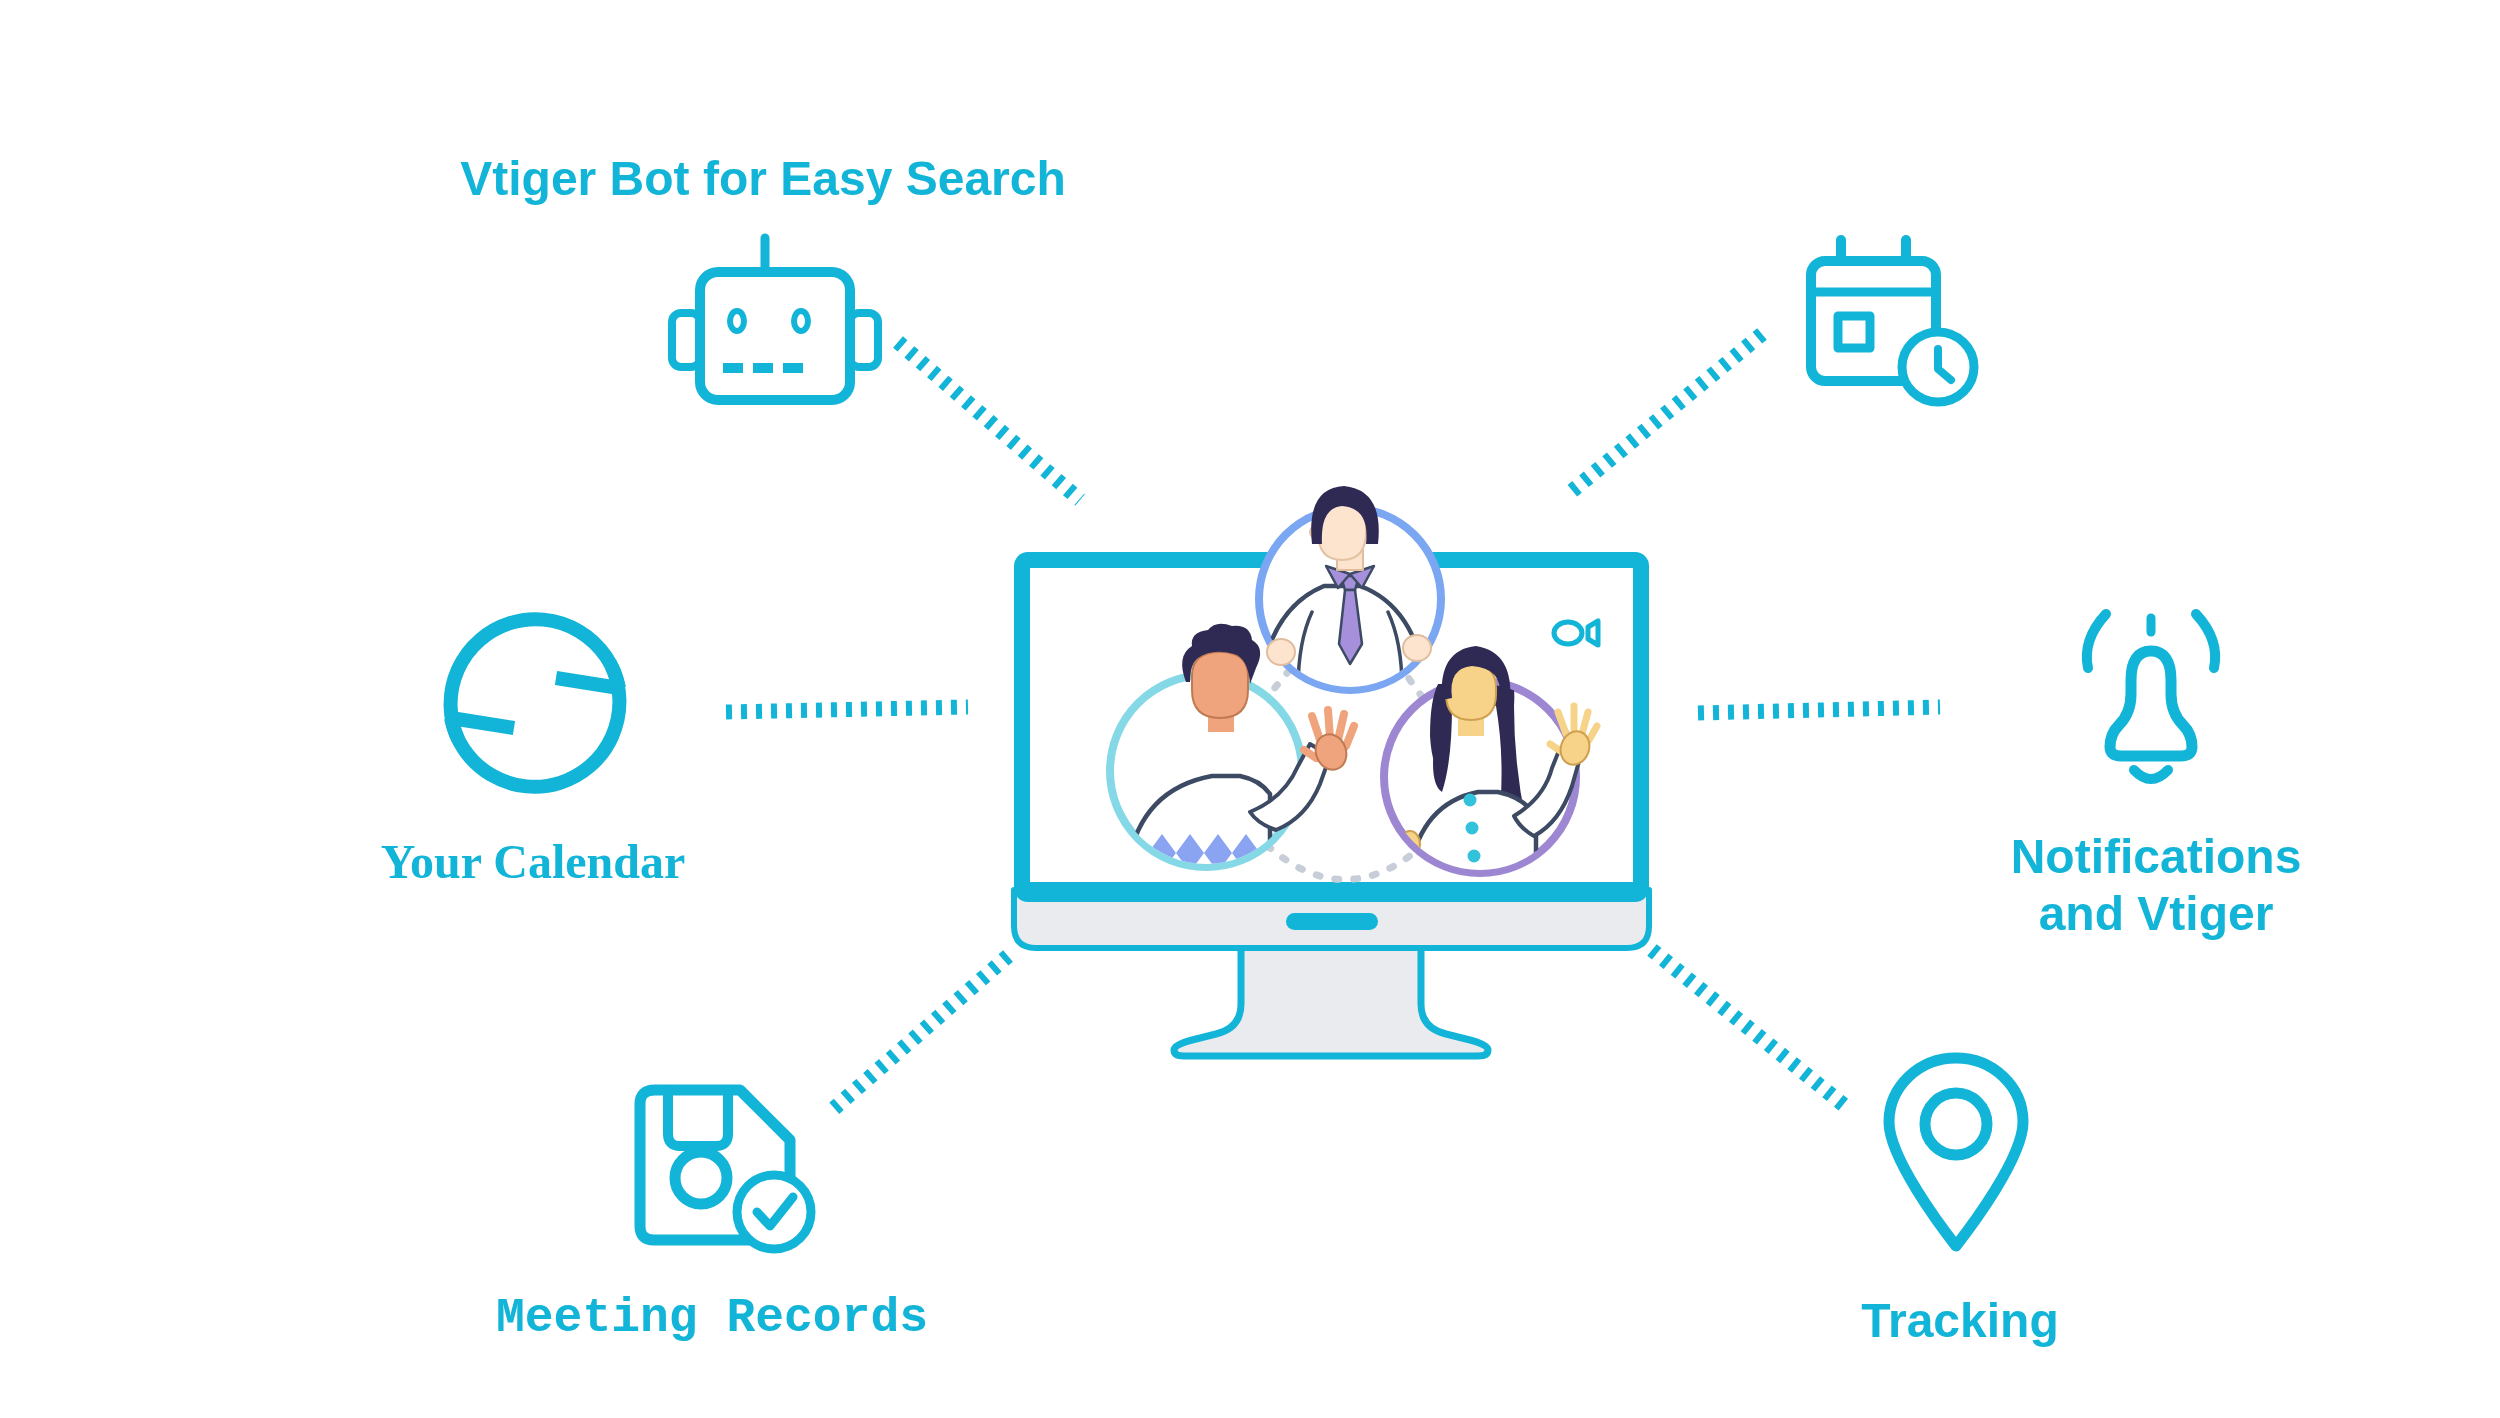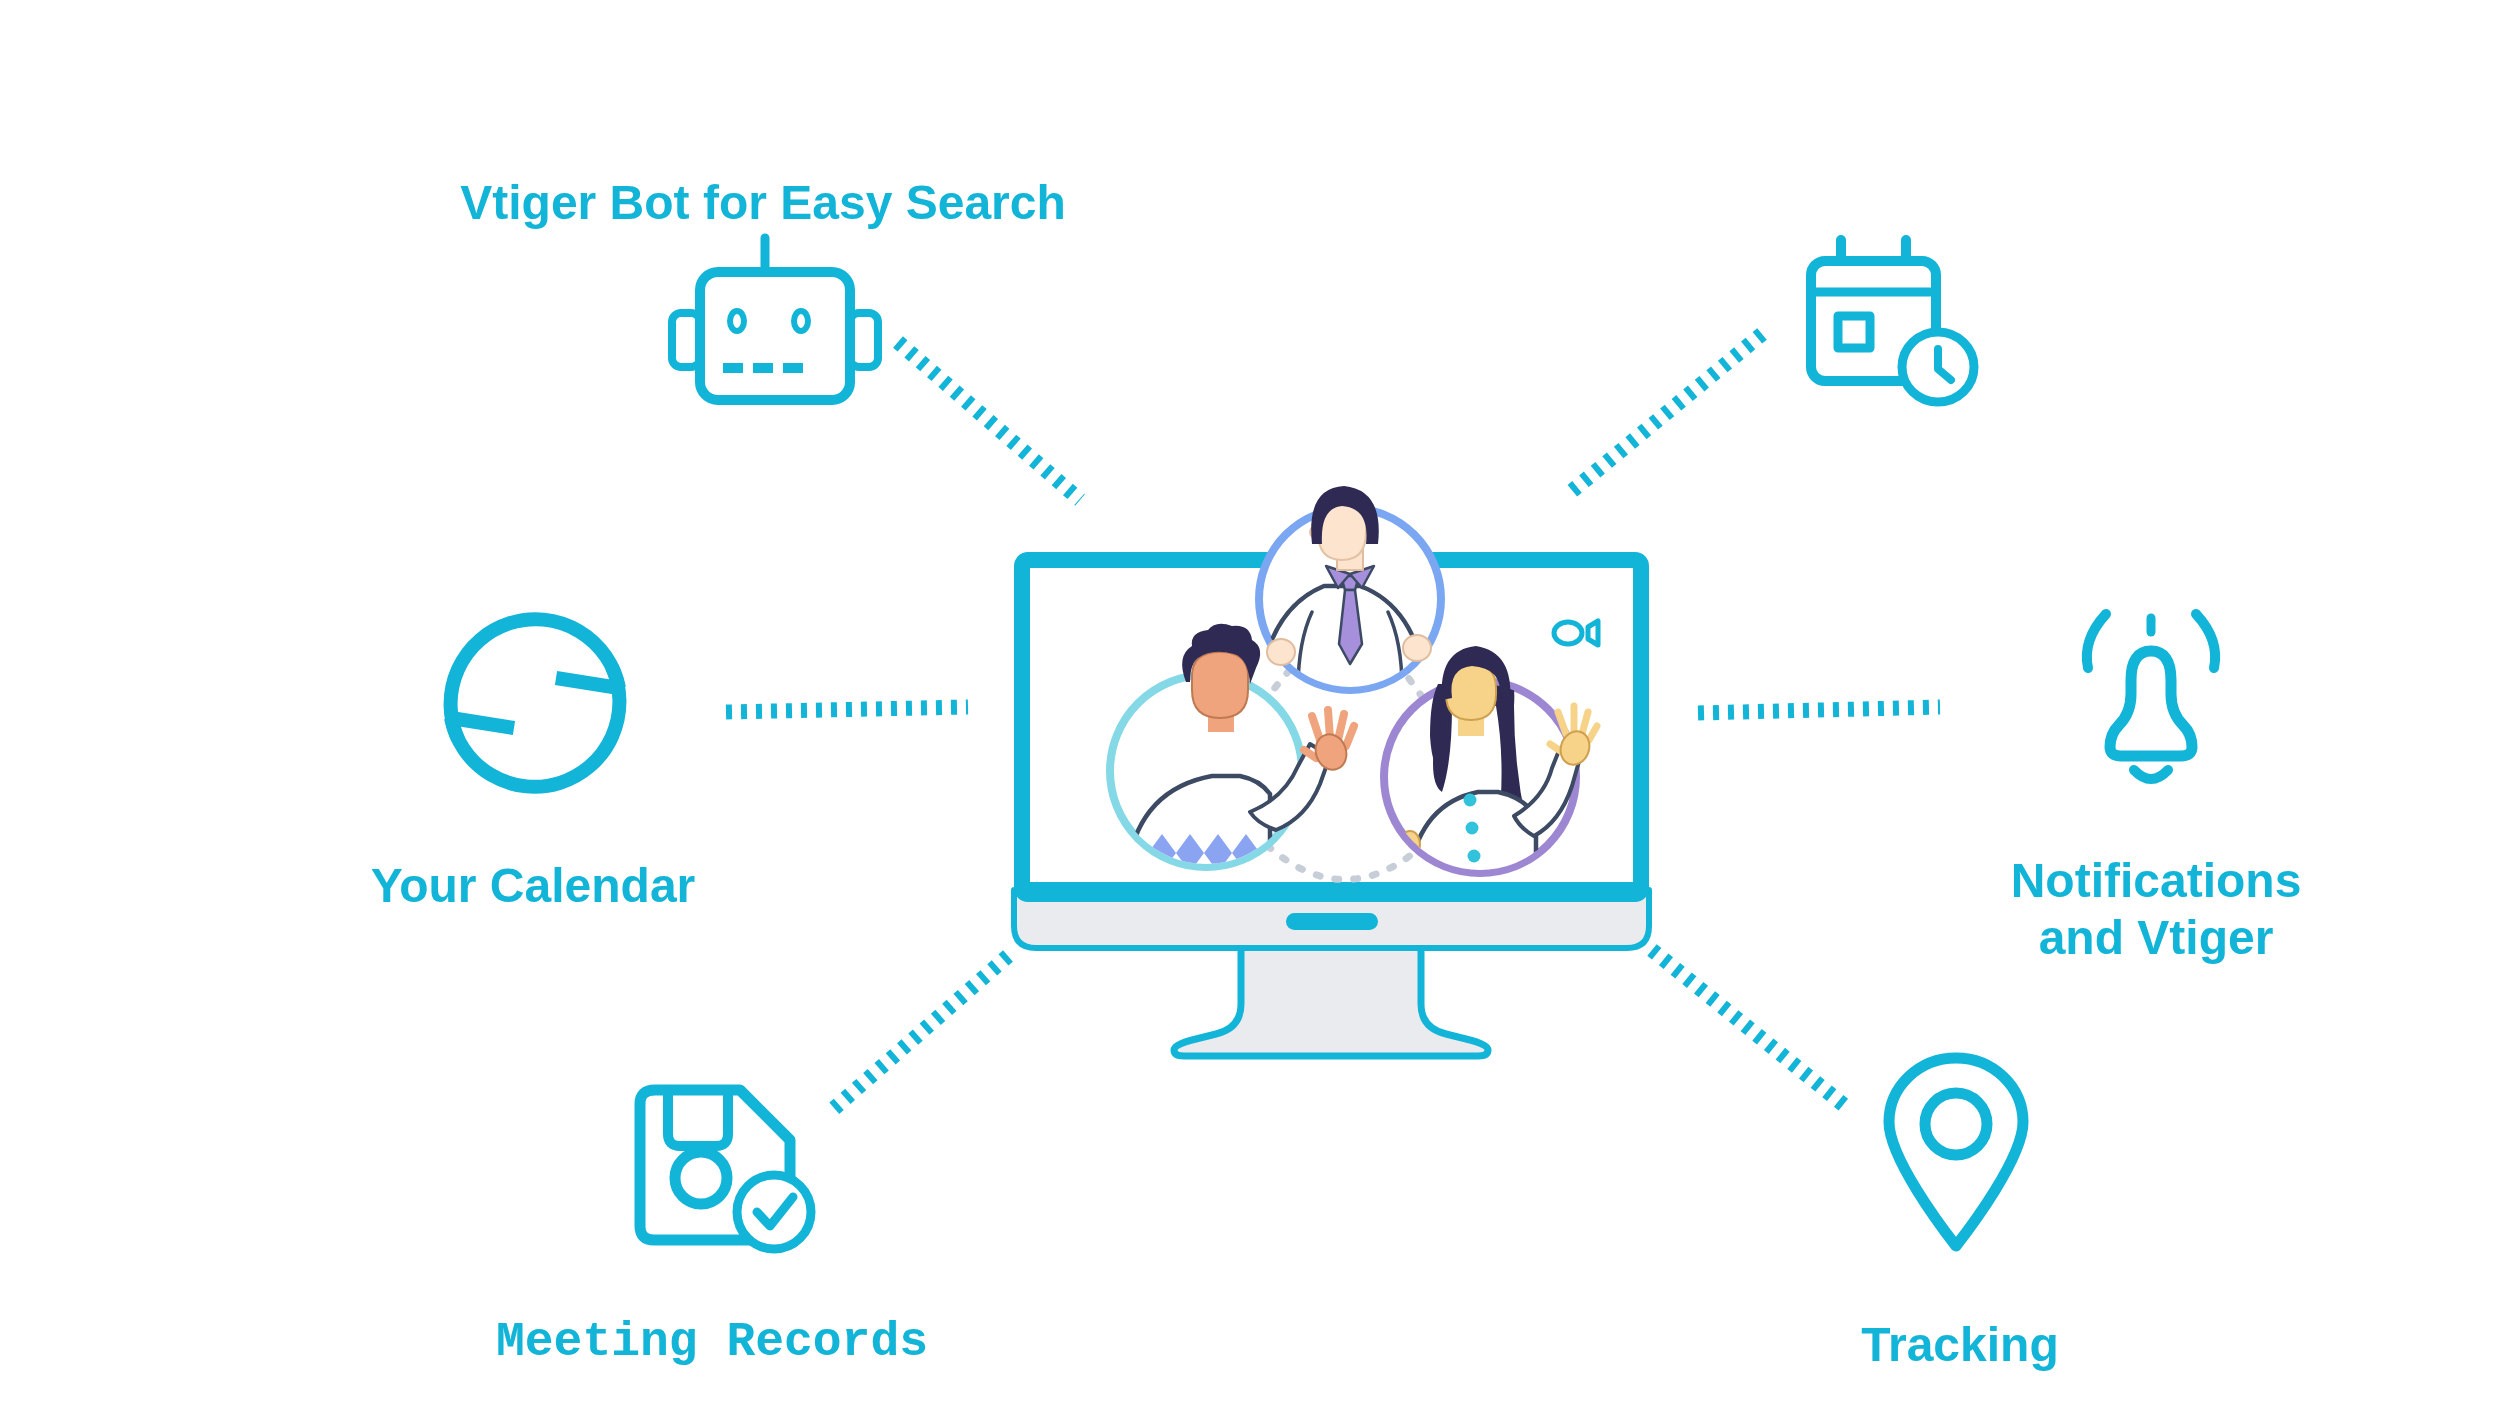--- a/index.html
+++ b/index.html
@@ -1,24 +1,24 @@
 <!DOCTYPE html>
 <html><head>
 <meta charset="utf-8">
 <style>
   html,body{margin:0;padding:0;background:#fff;}
   .stage{position:relative;width:2500px;height:1418px;background:#ffffff;overflow:hidden;
          font-family:"Liberation Sans",sans-serif;}
   .art{position:absolute;left:0;top:0;width:2500px;height:1418px;}
   .label{position:absolute;transform:translateX(-50%);font-weight:700;font-size:48px;
-         line-height:57px;color:#12b4d7;text-align:center;white-space:nowrap;margin-top:24px;}
+         line-height:57px;color:#12b4d7;text-align:center;white-space:nowrap;}
   .label span{display:block;}
   .label-bot{left:763px;top:150px;}
   .label-sched{left:1897px;top:150px;}
-  .label-sync{left:533px;top:833px;}
+  .label-sync{left:533px;top:833px;font-family:Liberation Serif, serif;}
   .label-notif{left:2156px;top:828px;}
   .label-records{left:712px;top:1290px;font-family:Liberation Mono, monospace;}
   .label-tracking{left:1960px;top:1292px;}
 </style>
 </head>
 <body>
 
 <div class="stage">
 
   <svg class="art" viewBox="0 0 2500 1418" stroke-linecap="round" stroke-linejoin="round">

